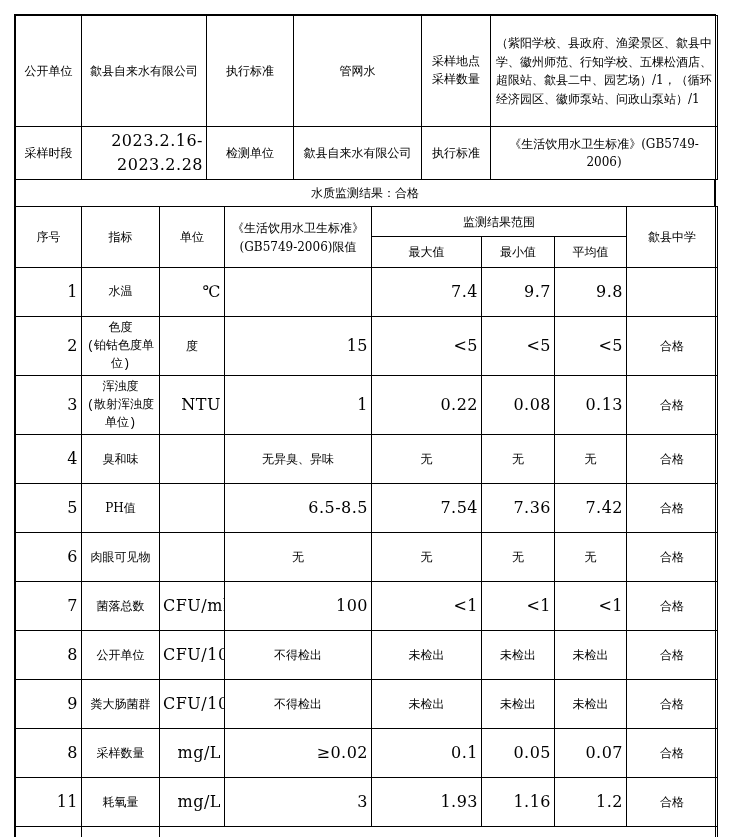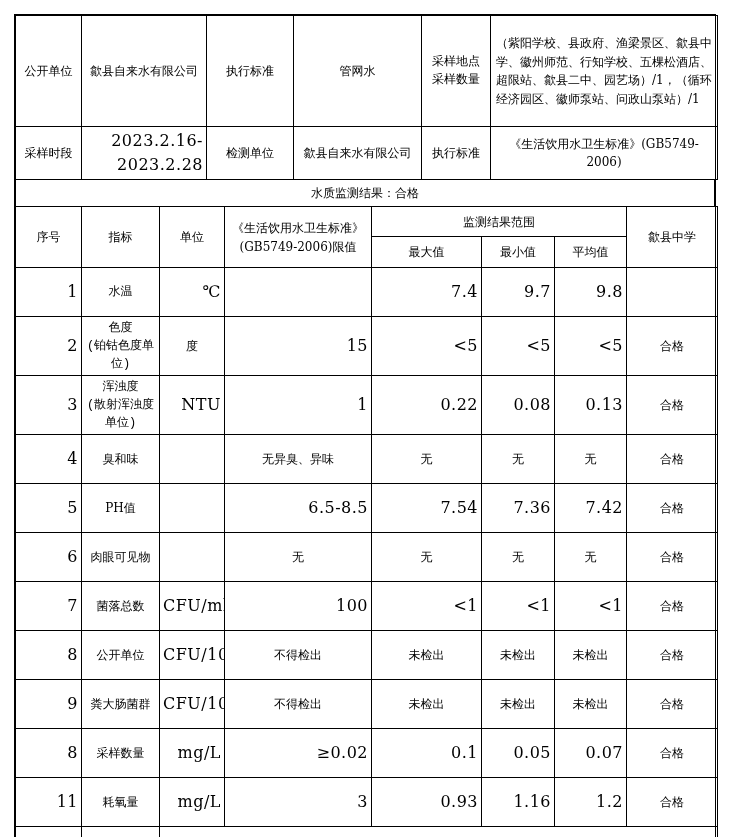--- a/index.html
+++ b/index.html
@@ -219,21 +219,21 @@
         <td class="num">0.1</td>
         <td class="num">0.05</td>
         <td class="num">0.07</td>
         <td>合格</td>
       </tr>
       <tr>
         <td class="num">11</td>
         <td>耗氧量</td>
         <td class="num">mg/L</td>
         <td class="num">3</td>
-        <td class="num">0.93</td>
+        <td class="num">1.93</td>
         <td class="num">1.16</td>
         <td class="num">1.2</td>
         <td>合格</td>
       </tr>
       <tr class="short">
         <td class="num">12</td>
         <td>备注</td>
         <td colspan="6">所检项目合格</td>
       </tr>
     </tbody>

